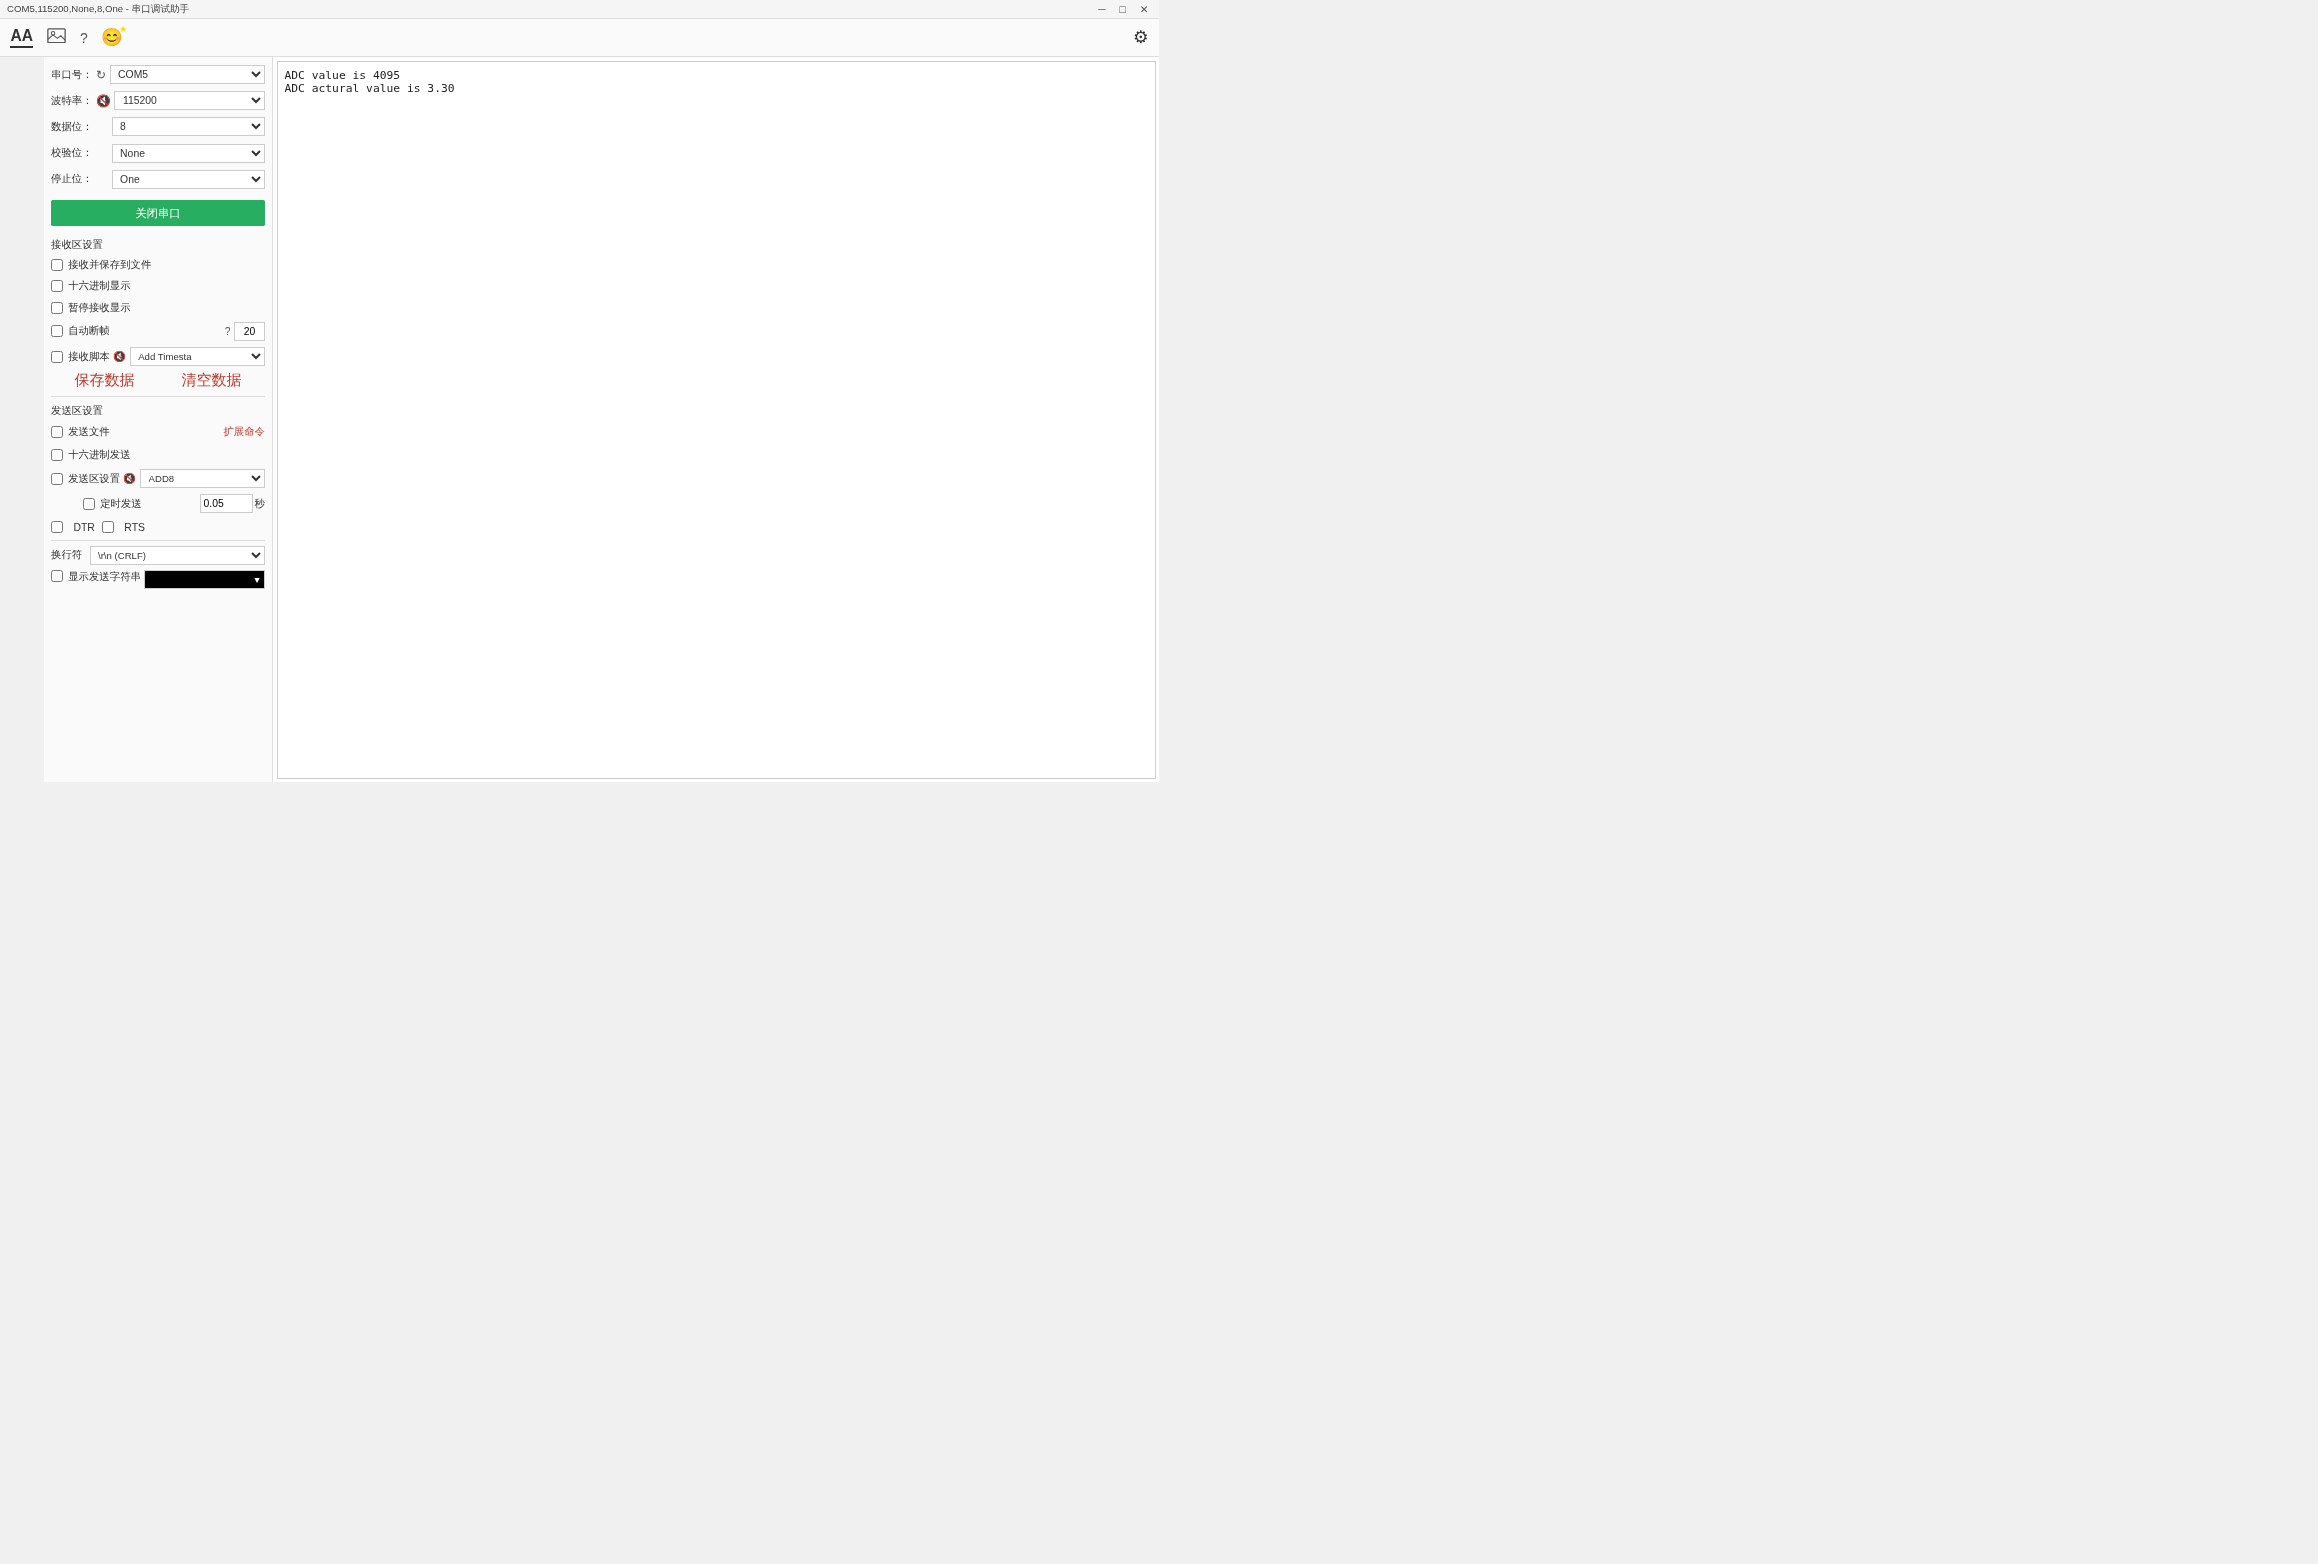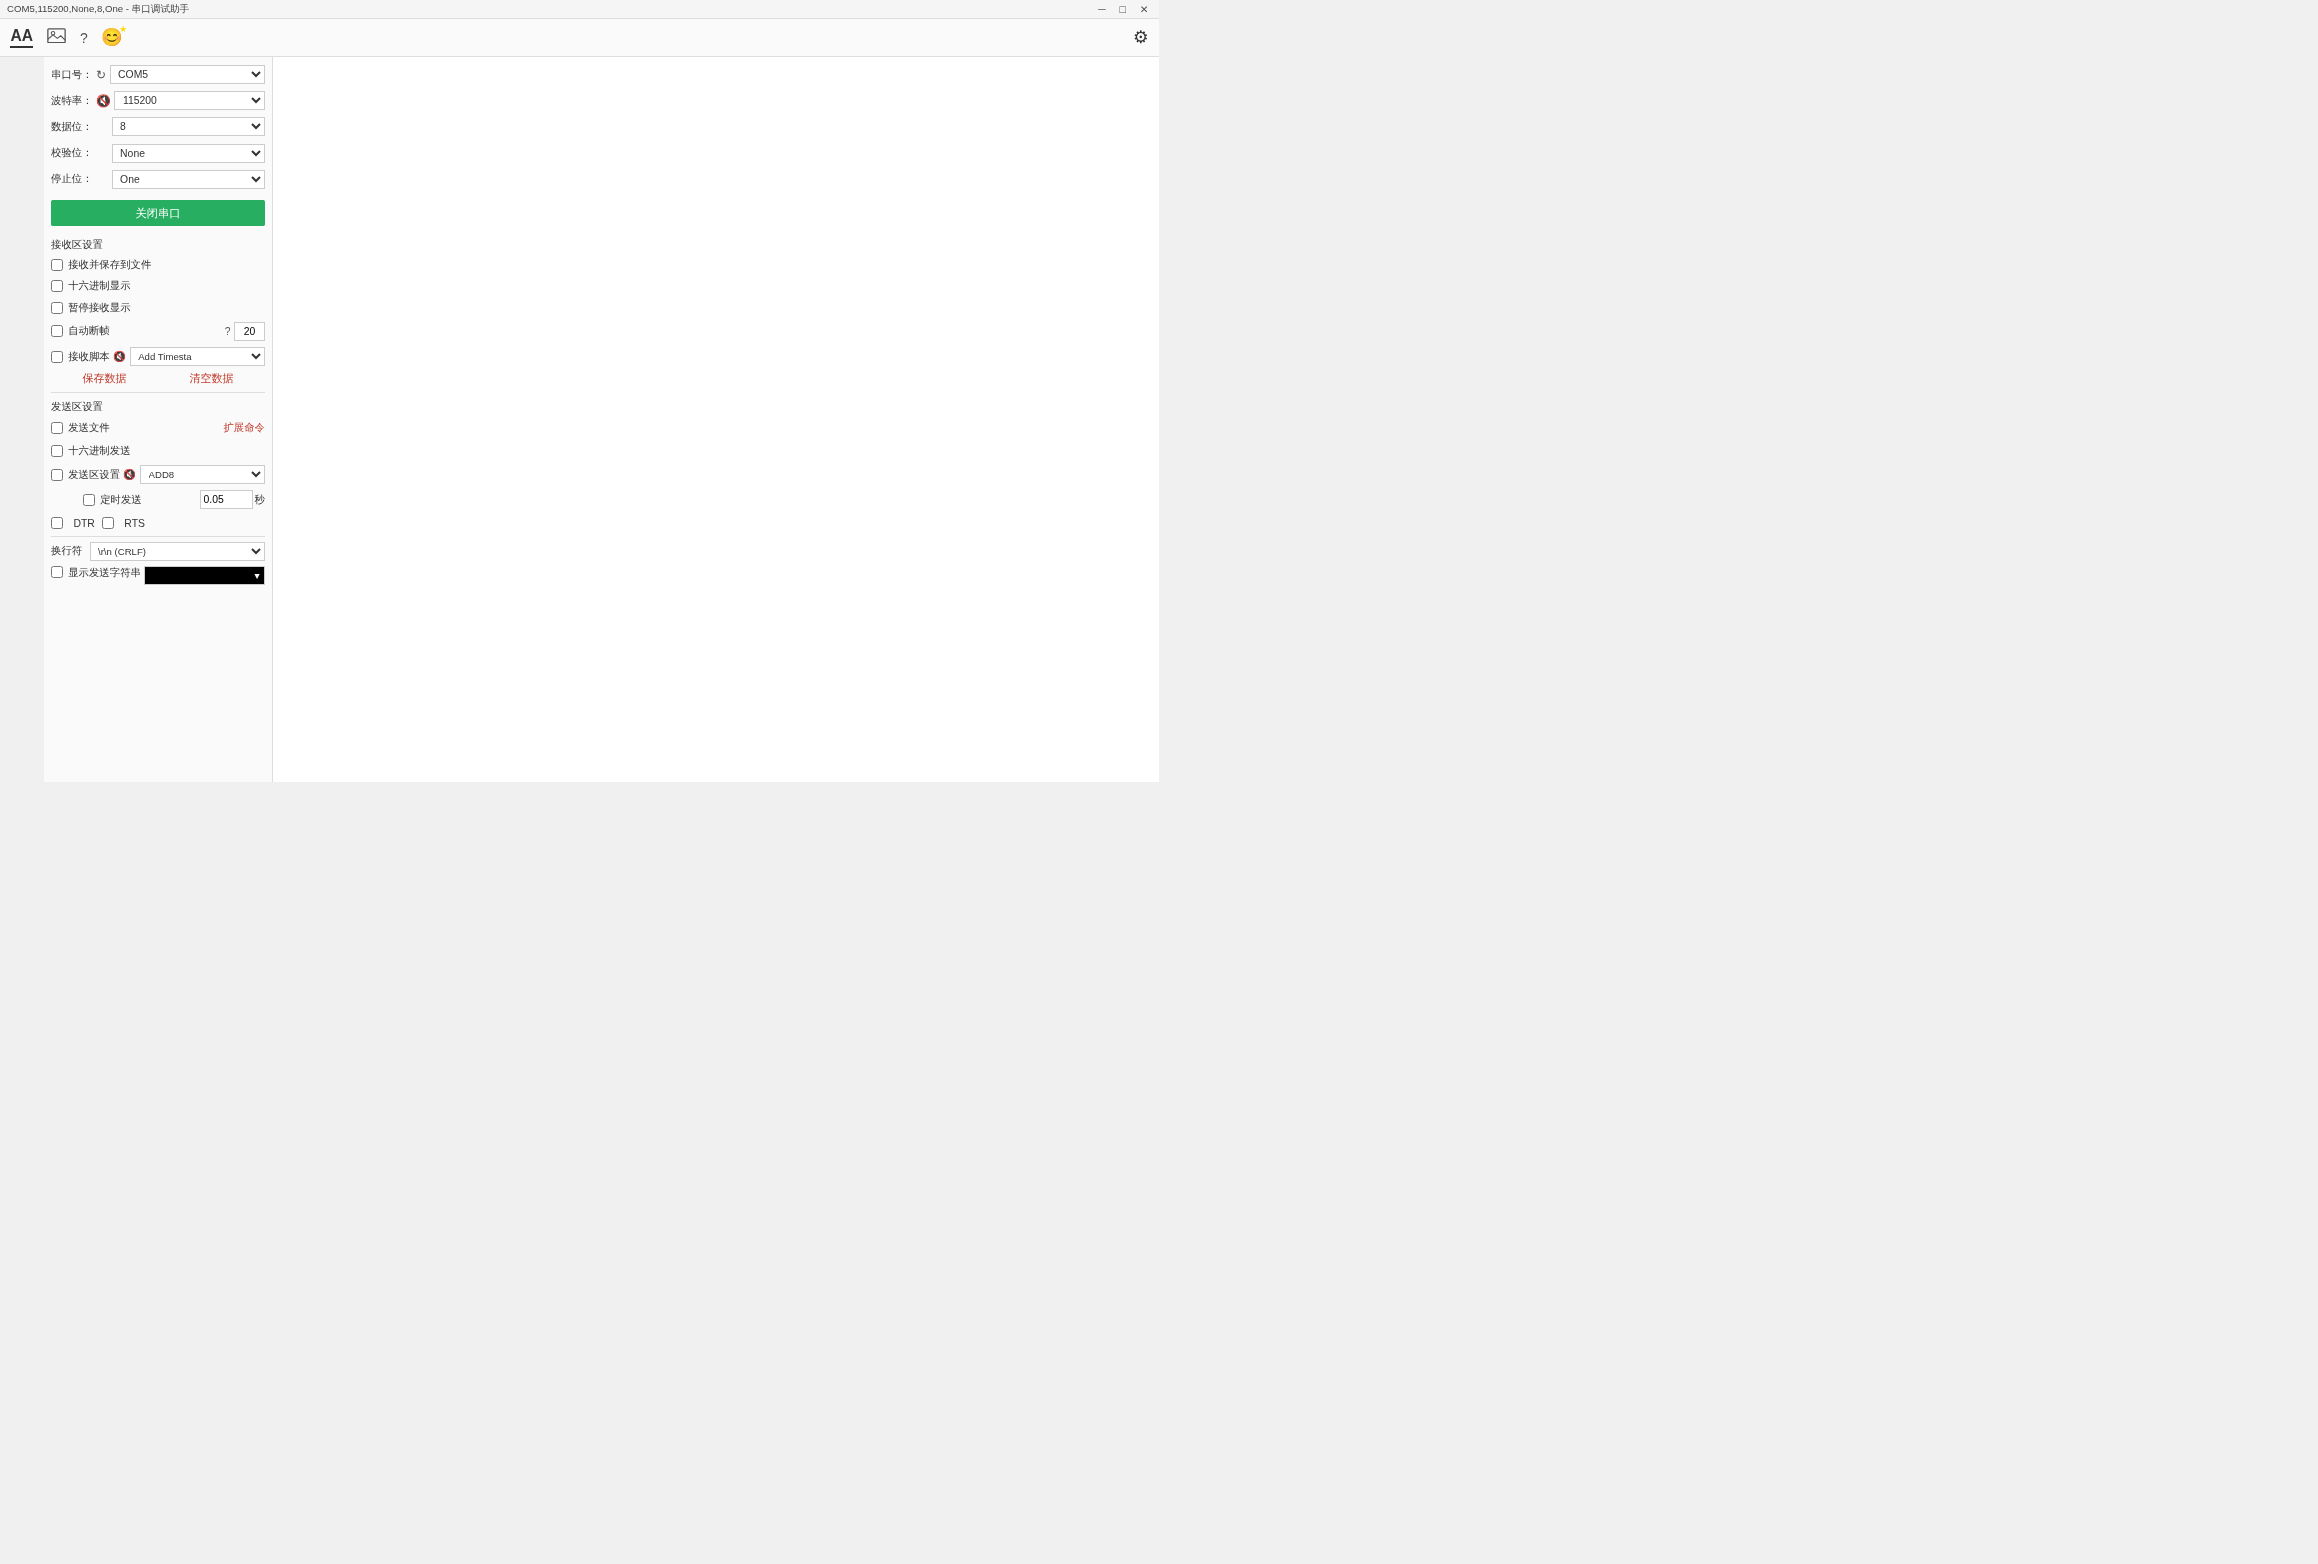--- a/index.html
+++ b/index.html
@@ -159,21 +159,21 @@
     
     .link-row {
       display: flex;
       justify-content: space-around;
       margin-bottom: 5.2px;
     }
     .link-btn {
       color: #c0392b;
       background: none;
       border: none;
-      font-size: 11px;
+      font-size: 15px;
       cursor: pointer;
       text-decoration: none;
     }
     
     
     .divider {
       border: none;
       border-top: 0.9px solid #ddd;
       margin: 3.5px 0;
     }
@@ -509,19 +509,21 @@
       <label for="showSend" style="font-size:10.4px;color:#333;margin-right:3.5px;">显示发送字符串</label>
       <div style="flex:1; height:19px; background:#000; border:0.9px solid #ccc; display:flex; align-items:center; justify-content:flex-end; padding-right:2.6px; cursor:pointer;">
         <span style="color:#fff; font-size:8.7px;">▼</span>
       </div>
     </div>
     
   </div>
 
   <div class="right-panel">
 
+    <div class="receive-area">ADC value is 4095
+ADC actural value is 3.30</div>
 
 
 
   </div>
 
 </div>
 
 
 </body></html>

